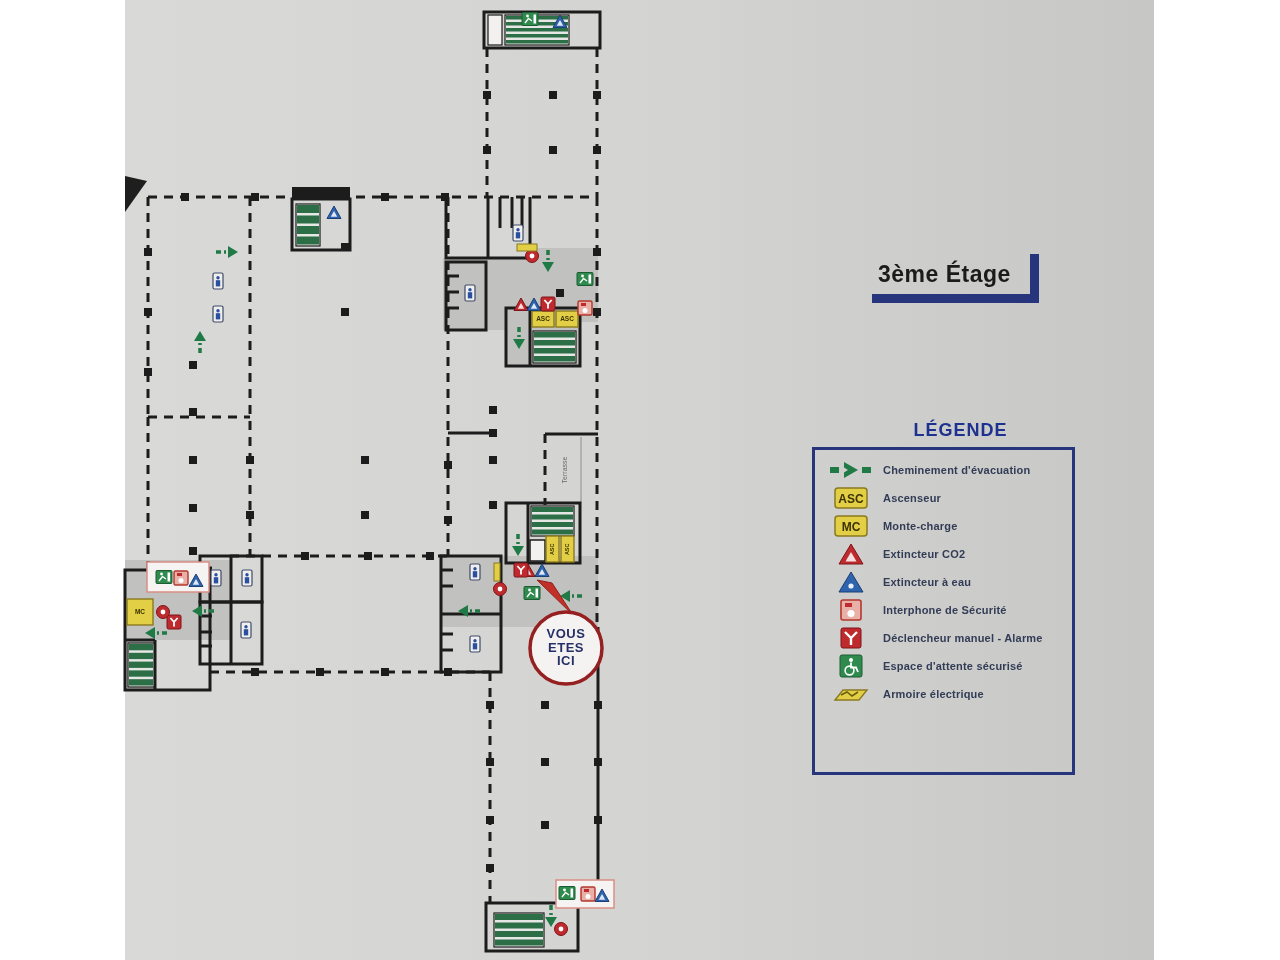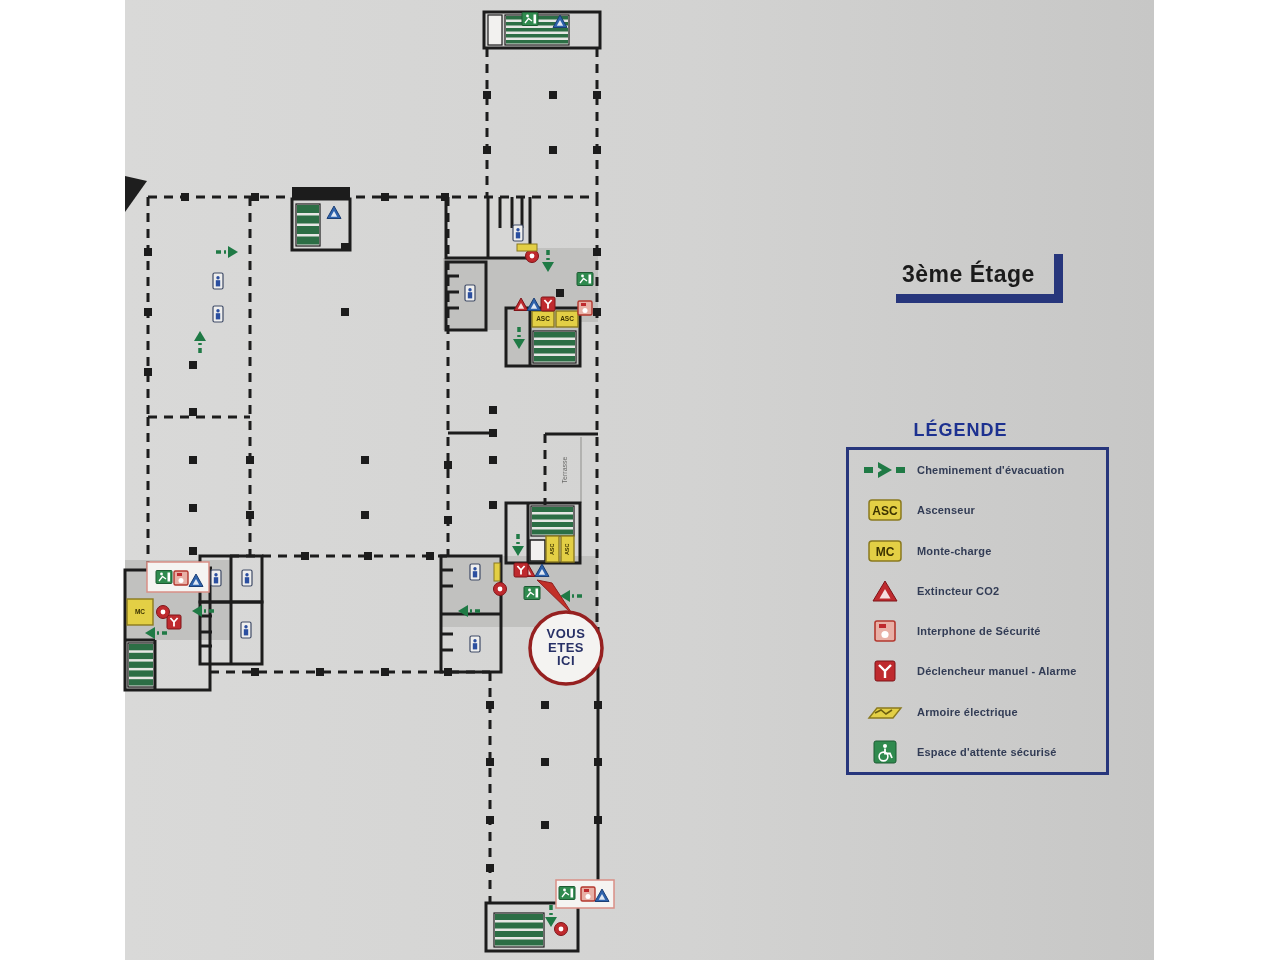--- a/index.html
+++ b/index.html
@@ -7,39 +7,38 @@
     position:relative;width:1280px;height:960px;overflow:hidden;
     font-family:"Liberation Sans", sans-serif;background:#ffffff;
   }
   #photo{
     position:absolute;left:125px;top:0;width:1029px;height:960px;
     background:linear-gradient(90deg,#d9d9d8 0%,#d3d3d2 55%,#c7c7c6 100%);
   }
   #plan-svg{position:absolute;left:0;top:0;}
   
   .floor-title-box{
-    position:absolute;left:896px;top:254px;width:158px;height:40px;
+    position:absolute;left:872px;top:254px;width:158px;height:40px;
     border-right:9px solid #27367c;border-bottom:9px solid #27367c;
     display:flex;align-items:center;
   }
   .floor-title-box span{
     font-size:23px;font-weight:bold;color:#1b1b1b;letter-spacing:.5px;
     padding-left:6px;white-space:nowrap;
   }
   
   .legend-title{
     position:absolute;left:829px;top:420px;width:263px;text-align:center;
     font-size:18px;font-weight:bold;color:#1d3190;letter-spacing:1px;
   }
   .legend-box{
     position:absolute;left:812px;top:447px;width:263px;height:328px;
     border:3px solid #27367c;box-sizing:border-box;
-    display:flex;flex-direction:column;justify-content:space-between;
+    display:flex;flex-direction:column;justify-content:flex-start;
     padding:6px 4px;
-    margin-left:34px;
   }
   .legend-row{display:flex;align-items:center;height:28px;}
   .legend-icon{width:64px;display:flex;justify-content:center;align-items:center;flex:0 0 64px;}
   .legend-label{font-size:11px;font-weight:bold;color:#323c55;letter-spacing:.2px;}
 </style>
 </head>
 <body>
 
 <div id="stage">
   <div id="photo"></div>
@@ -503,20 +502,29 @@
     <div class="legend-row">
       <span class="legend-icon">
         <svg width="26" height="22" viewBox="0 0 26 22">
           <polygon points="13,1 25,21 1,21" fill="#bf2a2e" stroke="#7e1418"></polygon>
           <polygon points="13,9 18.5,18.5 7.5,18.5" fill="#ffffff" opacity=".85"></polygon>
         </svg>
       </span>
       <span class="legend-label">Extincteur CO2</span>
     </div>
 
+    <div class="legend-row">
+      <span class="legend-icon">
+        <svg width="26" height="22" viewBox="0 0 26 22">
+          <polygon points="13,1 25,21 1,21" fill="#2e63ad" stroke="#1c3f74"></polygon>
+          <circle cx="13" cy="15" r="2.6" fill="#ffffff" opacity=".9"></circle>
+        </svg>
+      </span>
+      <span class="legend-label">Extincteur à eau</span>
+    </div>
 
     <div class="legend-row">
       <span class="legend-icon">
         <svg width="22" height="22" viewBox="0 0 22 22">
           <rect x="1" y="1" width="20" height="20" rx="2" fill="#e8b0a6" stroke="#b3372e" stroke-width="1.6"></rect>
           <rect x="5" y="4" width="7" height="4" fill="#bf2a2e"></rect>
           <circle cx="11" cy="14.5" r="3.6" fill="#ffffff"></circle>
         </svg>
       </span>
       <span class="legend-label">Interphone de Sécurité</span>
@@ -525,37 +533,37 @@
     <div class="legend-row">
       <span class="legend-icon">
         <svg width="22" height="22" viewBox="0 0 22 22">
           <rect x="1" y="1" width="20" height="20" rx="2" fill="#bf2a2e" stroke="#7e1418"></rect>
           <path d="M5,5 L11,11 M17,5 L11,11 M11,11 L11,18" stroke="#ffffff" stroke-width="2.4" fill="none"></path>
         </svg>
       </span>
       <span class="legend-label">Déclencheur manuel - Alarme</span>
     </div>
 
-
-    <div class="legend-row">
-      <span class="legend-icon">
-        <svg width="38" height="16" viewBox="0 0 38 16">
-          <polygon points="3,14 11,4 35,4 27,14" fill="#e3cf45" stroke="#8a7a1f" stroke-width="1.4"></polygon>
-          <path d="M9,9 L15,6 L20,10 L26,6" stroke="#6b5d10" stroke-width="1.6" fill="none"></path>
-        </svg>
-      </span>
-      <span class="legend-label">Armoire électrique</span>
-    </div>
 
     <div class="legend-row">
       <span class="legend-icon">
         <svg width="24" height="24" viewBox="0 0 24 24">
           <rect x="1" y="1" width="22" height="22" rx="2" fill="#2f8a4e" stroke="#1d5c33"></rect>
           <circle cx="12" cy="6" r="2" fill="#ffffff"></circle>
           <path d="M12,8.5 L12,13.5 L17,13.5 L19,18" stroke="#ffffff" stroke-width="1.8" fill="none"></path>
           <circle cx="10.5" cy="16.5" r="4.4" stroke="#ffffff" stroke-width="1.6" fill="none"></circle>
         </svg>
       </span>
       <span class="legend-label">Espace d'attente sécurisé</span>
     </div>
 
+    <div class="legend-row">
+      <span class="legend-icon">
+        <svg width="38" height="16" viewBox="0 0 38 16">
+          <polygon points="3,14 11,4 35,4 27,14" fill="#e3cf45" stroke="#8a7a1f" stroke-width="1.4"></polygon>
+          <path d="M9,9 L15,6 L20,10 L26,6" stroke="#6b5d10" stroke-width="1.6" fill="none"></path>
+        </svg>
+      </span>
+      <span class="legend-label">Armoire électrique</span>
+    </div>
+
   </div>
 </div>
 
 </body></html>

